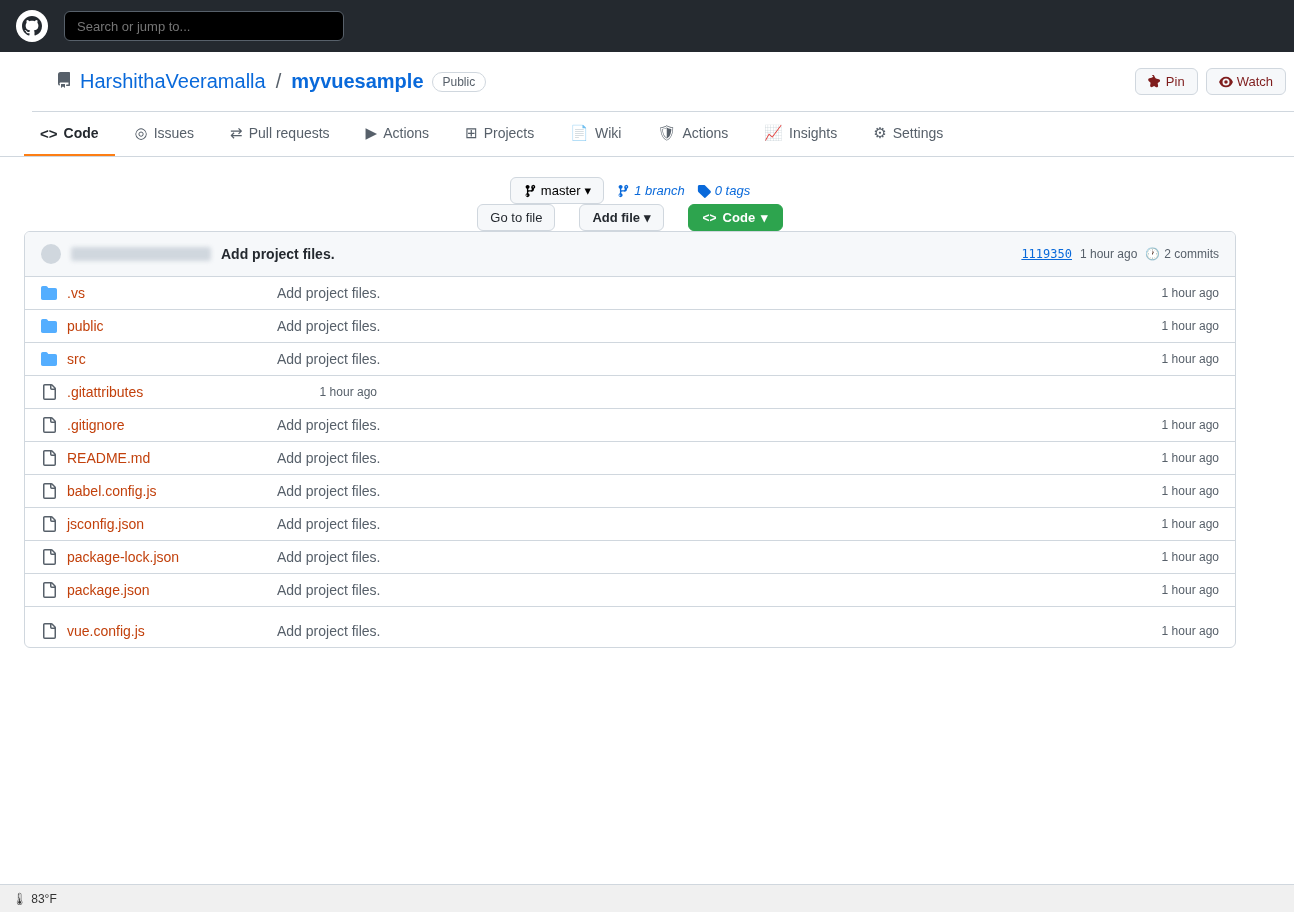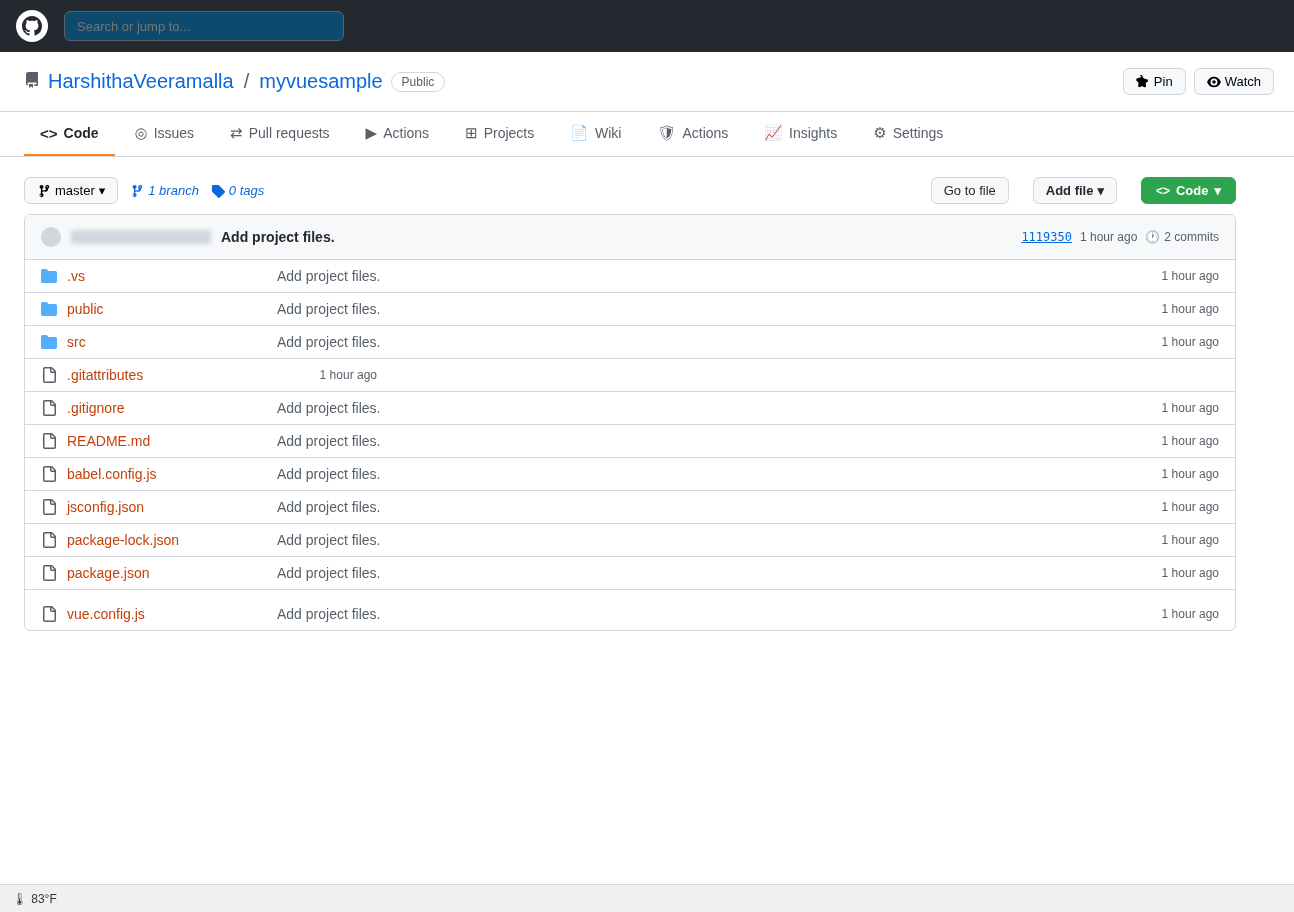--- a/index.html
+++ b/index.html
@@ -15,38 +15,39 @@
       gap: 16px;
     }
     .top-bar-logo {
       width: 32px; height: 32px;
       background: #fff;
       border-radius: 50%;
       display: flex; align-items: center; justify-content: center;
       flex-shrink: 0;
     }
     .top-bar-search {
-      background: #0c4a6e;
+      background: #000000;
       border: 1px solid #57606a;
       border-radius: 6px;
       color: #8b949e;
       padding: 5px 12px;
       font-size: 13px;
       width: 280px;
       height: 30px;
     }
 
     
     .repo-header {
-      padding: 16px 20px 0 24px;
+      padding: 16px 8px 0 24px;
       display: flex;
       align-items: center;
       justify-content: space-between;
       border-bottom: 1px solid #d0d7de;
       padding-bottom: 0;
+      margin-left: 32px;
     }
     .repo-title {
       display: flex;
       align-items: center;
       gap: 8px;
       padding-bottom: 16px;
     }
     .repo-icon {
       color: #57606a;
       font-size: 16px;
@@ -58,21 +59,21 @@
       text-decoration: none;
     }
     .repo-separator {
       color: #57606a;
       font-size: 20px;
       margin: 0 2px;
     }
     .repo-name {
       color: #0969da;
       font-size: 20px;
-      font-weight: 400;
+      font-weight: 700;
       text-decoration: none;
     }
     .repo-badge {
       border: 1px solid #d0d7de;
       border-radius: 20px;
       padding: 2px 10px;
       font-size: 12px;
       color: #57606a;
       font-weight: 500;
     }
@@ -82,21 +83,21 @@
       gap: 8px;
       padding-bottom: 16px;
     }
     .btn-outline {
       display: flex; align-items: center; gap: 4px;
       border: 1px solid #d0d7de;
       border-radius: 6px;
       padding: 5px 12px;
       font-size: 13px;
       background: #f6f8fa;
-      color: #000000;
+      color: #7f1d1d;
       cursor: pointer;
     }
 
     
     .repo-nav {
       display: flex;
       align-items: center;
       padding: 0 24px;
       background: #ffffff;
       border-bottom: 1px solid #d0d7de;
@@ -122,22 +123,23 @@
     
     .content-area {
       padding: 20px 24px;
       max-width: 1260px;
     }
 
     
     .branch-bar {
       display: flex;
       align-items: center;
-      justify-content: space-between;
-      margin-bottom: 10px;
+      justify-content: flex-end;
+      margin-bottom: 0;
+      flex-direction: column;
     }
     .branch-left {
       display: flex; align-items: center; gap: 12px;
     }
     .branch-btn {
       display: flex; align-items: center; gap: 4px;
       border: 1px solid #d0d7de;
       border-radius: 6px;
       padding: 5px 12px;
       font-size: 13px;

